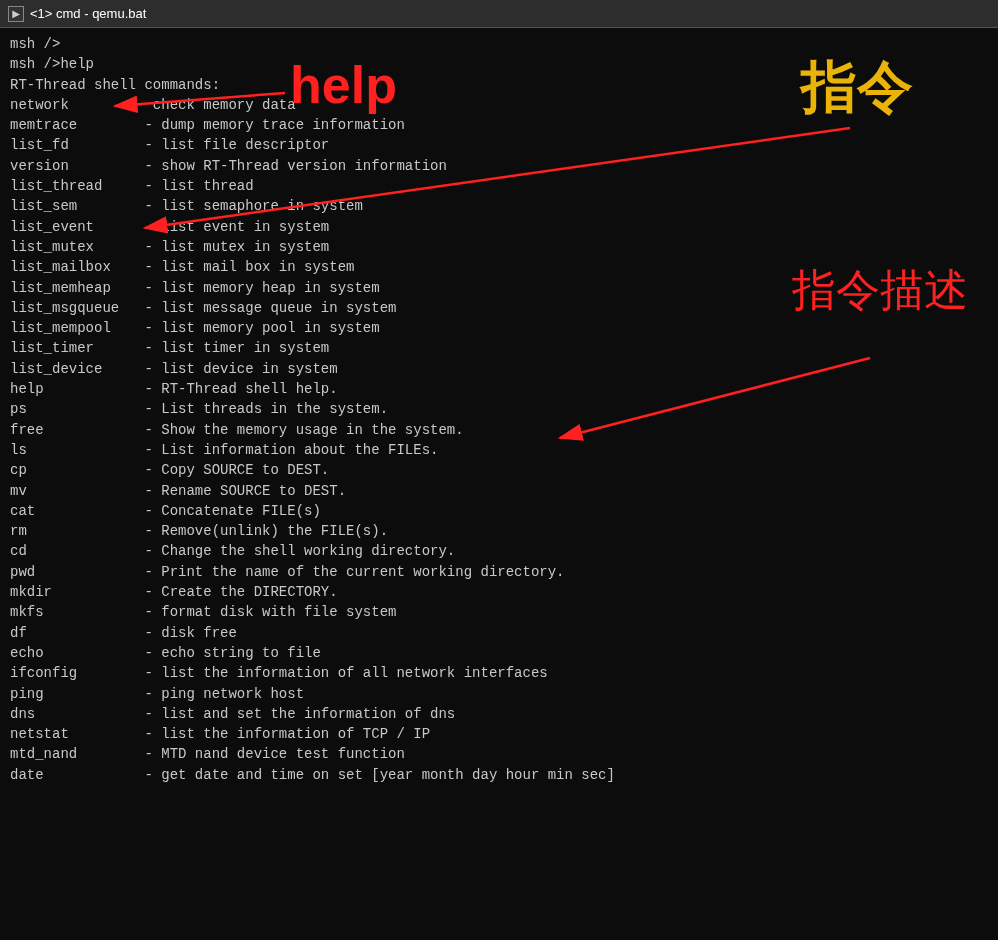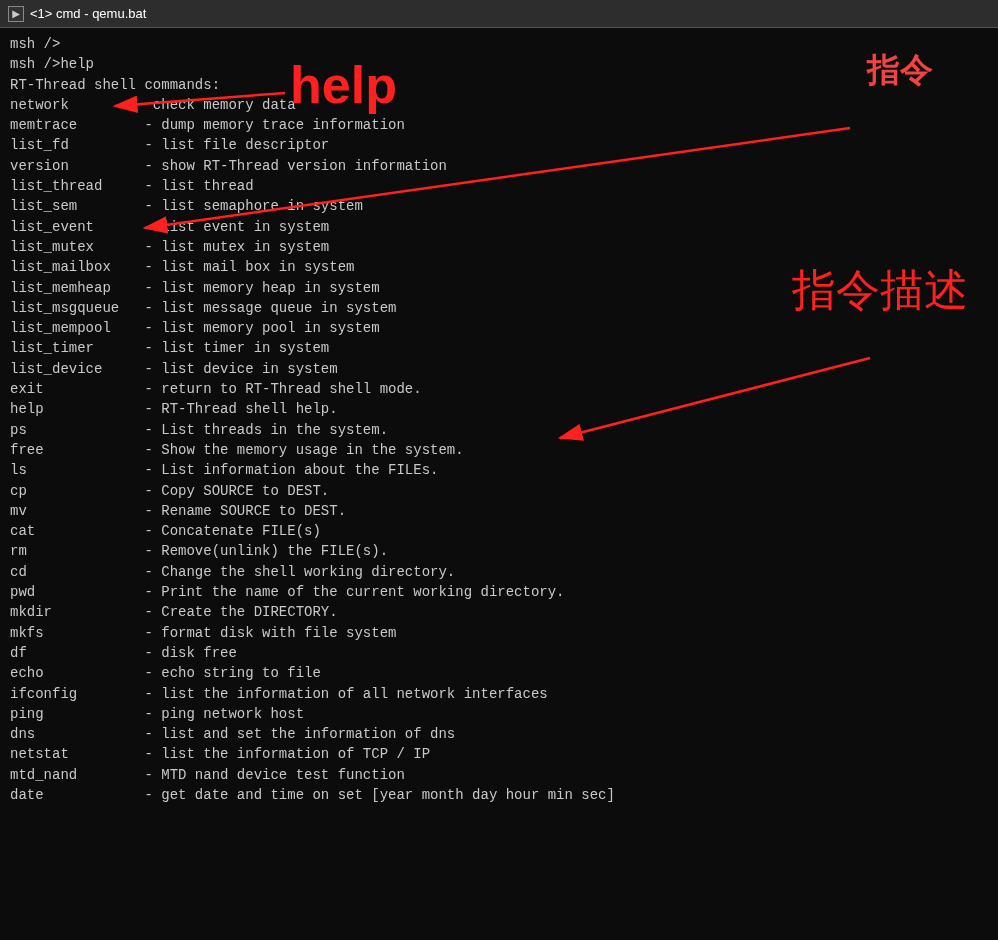--- a/index.html
+++ b/index.html
@@ -71,24 +71,24 @@
       color: #ff2020;
       font-family: Arial, sans-serif;
       font-size: 52px;
       font-weight: bold;
     }
 
     
     .ann-zhiling-label {
       position: absolute;
       top: 18px;
-      right: 65px;
-      color: #ef4444;
+      right: 85px;
+      color: #eab308;
       font-family: 'SimHei', Arial, sans-serif;
-      font-size: 33px;
+      font-size: 56px;
       font-weight: bold;
     }
 
     
     .ann-zhiling-miaoshu-label {
       position: absolute;
       top: 230px;
       right: 30px;
       color: #ff2020;
       font-family: 'SimHei', Arial, sans-serif;
@@ -125,21 +125,20 @@
       <span class="cmd-line">list_thread     - list thread</span>
       <span class="cmd-line">list_sem        - list semaphore in system</span>
       <span class="cmd-line">list_event      - list event in system</span>
       <span class="cmd-line">list_mutex      - list mutex in system</span>
       <span class="cmd-line">list_mailbox    - list mail box in system</span>
       <span class="cmd-line">list_memheap    - list memory heap in system</span>
       <span class="cmd-line">list_msgqueue   - list message queue in system</span>
       <span class="cmd-line">list_mempool    - list memory pool in system</span>
       <span class="cmd-line">list_timer      - list timer in system</span>
       <span class="cmd-line">list_device     - list device in system</span>
-      <span class="cmd-line">exit            - return to RT-Thread shell mode.</span>
       <span class="cmd-line">help            - RT-Thread shell help.</span>
       <span class="cmd-line">ps              - List threads in the system.</span>
       <span class="cmd-line">free            - Show the memory usage in the system.</span>
       <span class="cmd-line">ls              - List information about the FILEs.</span>
       <span class="cmd-line">cp              - Copy SOURCE to DEST.</span>
       <span class="cmd-line">mv              - Rename SOURCE to DEST.</span>
       <span class="cmd-line">cat             - Concatenate FILE(s)</span>
       <span class="cmd-line">rm              - Remove(unlink) the FILE(s).</span>
       <span class="cmd-line">cd              - Change the shell working directory.</span>
       <span class="cmd-line">pwd             - Print the name of the current working directory.</span>

